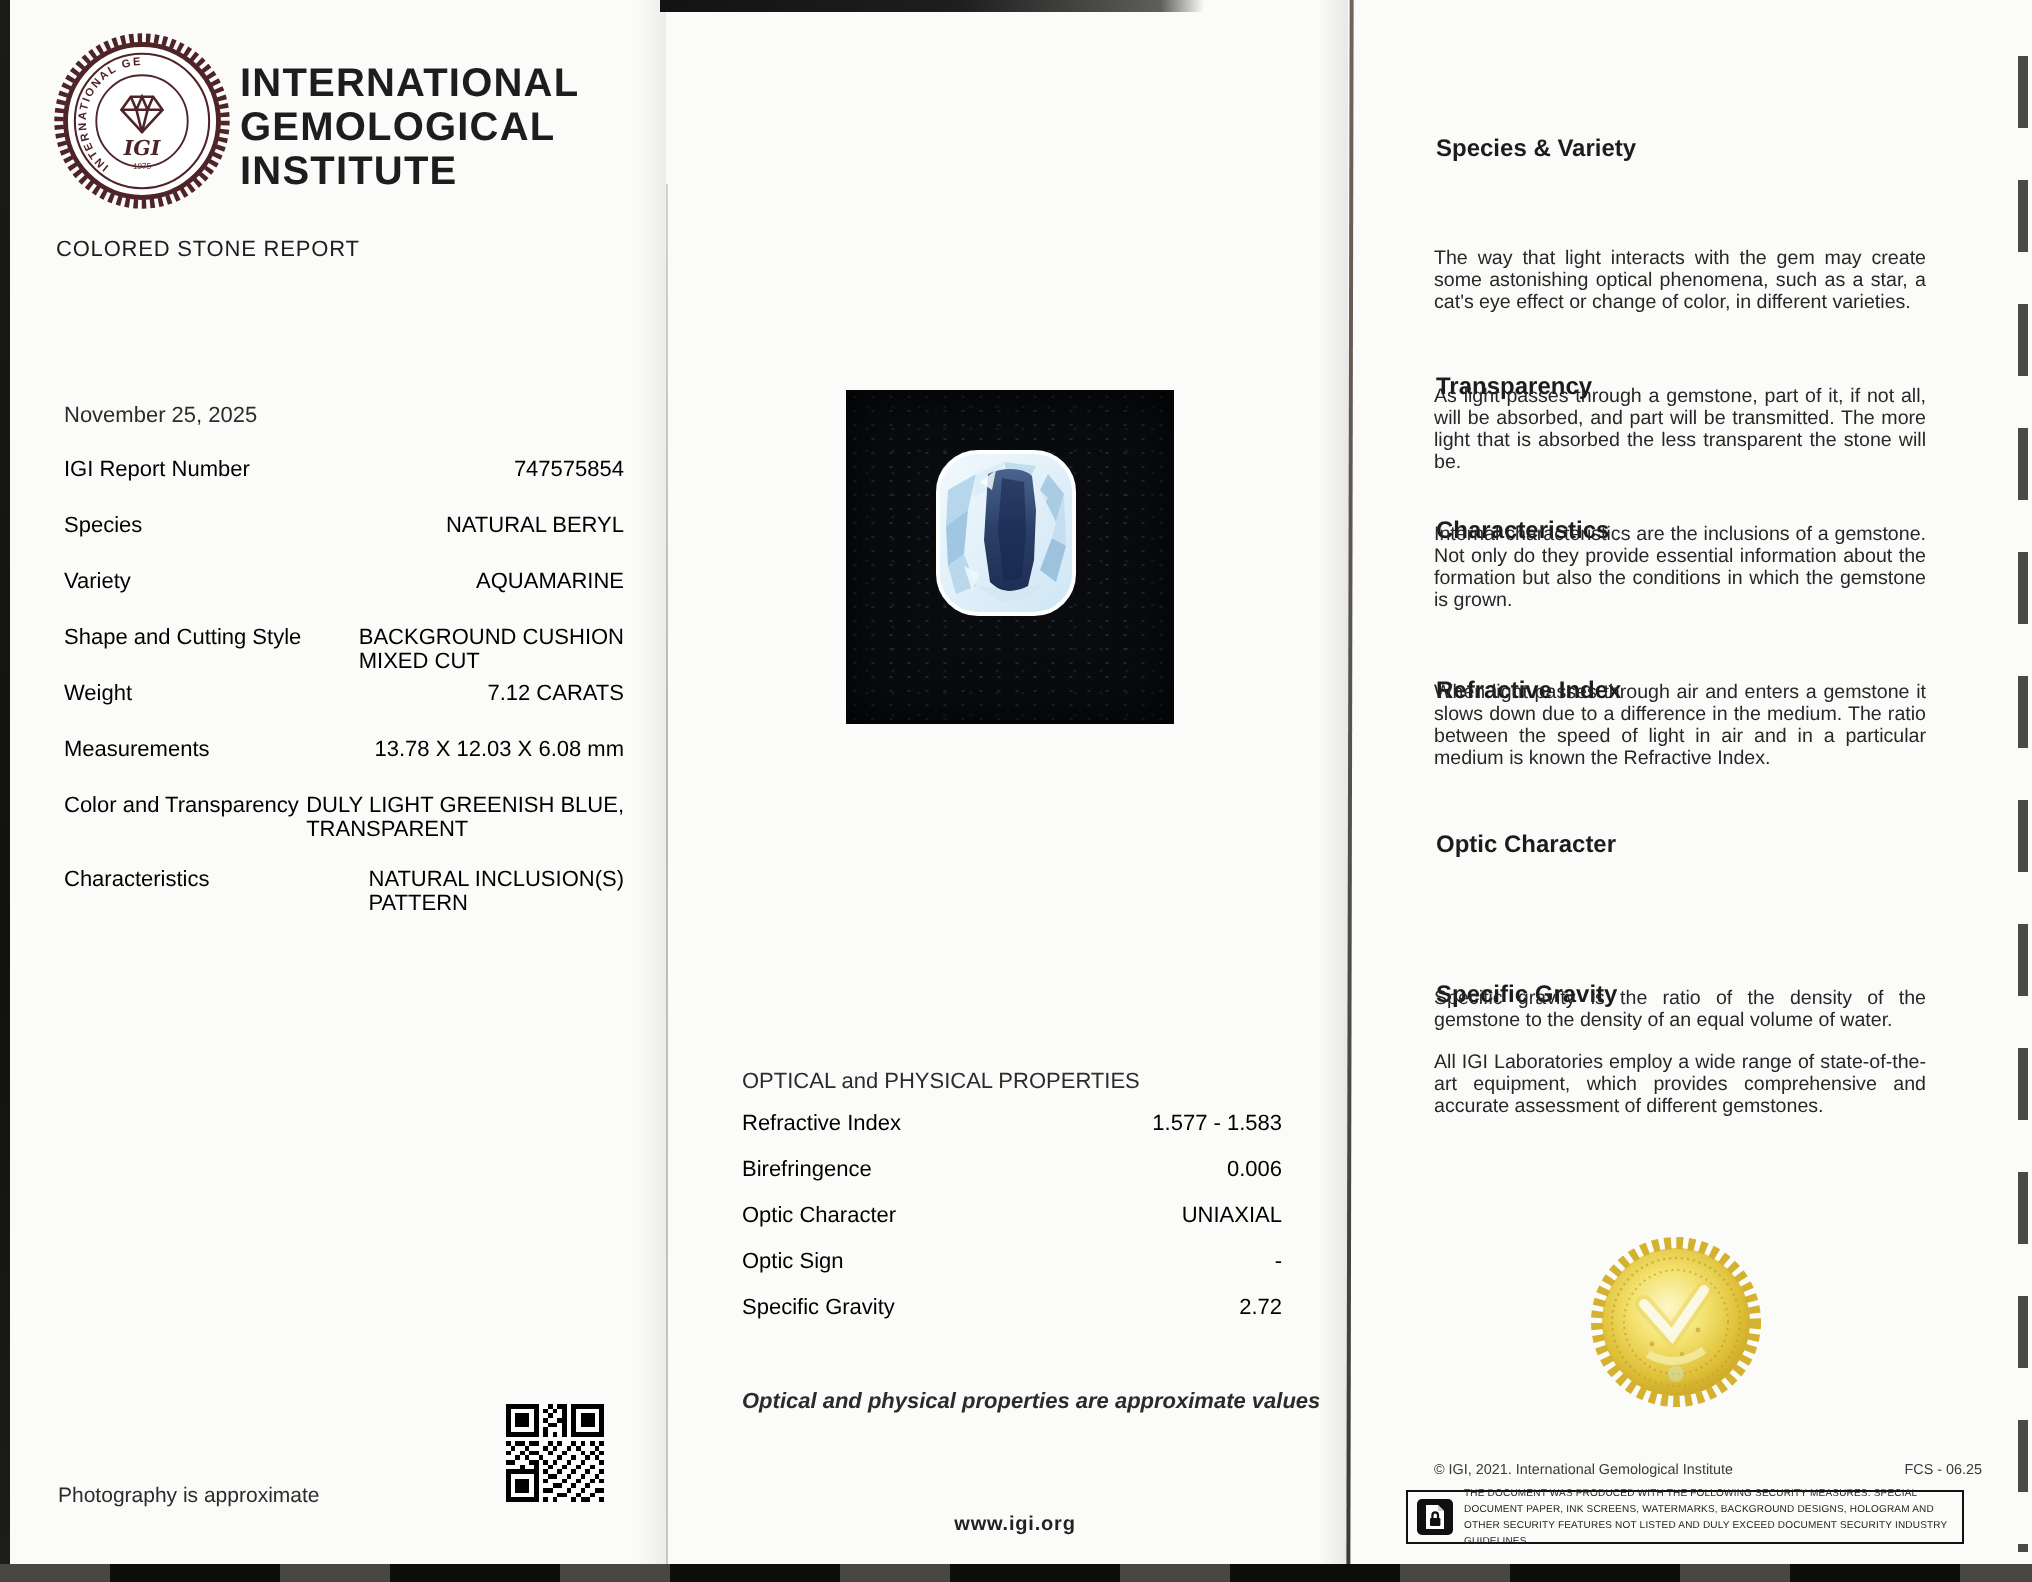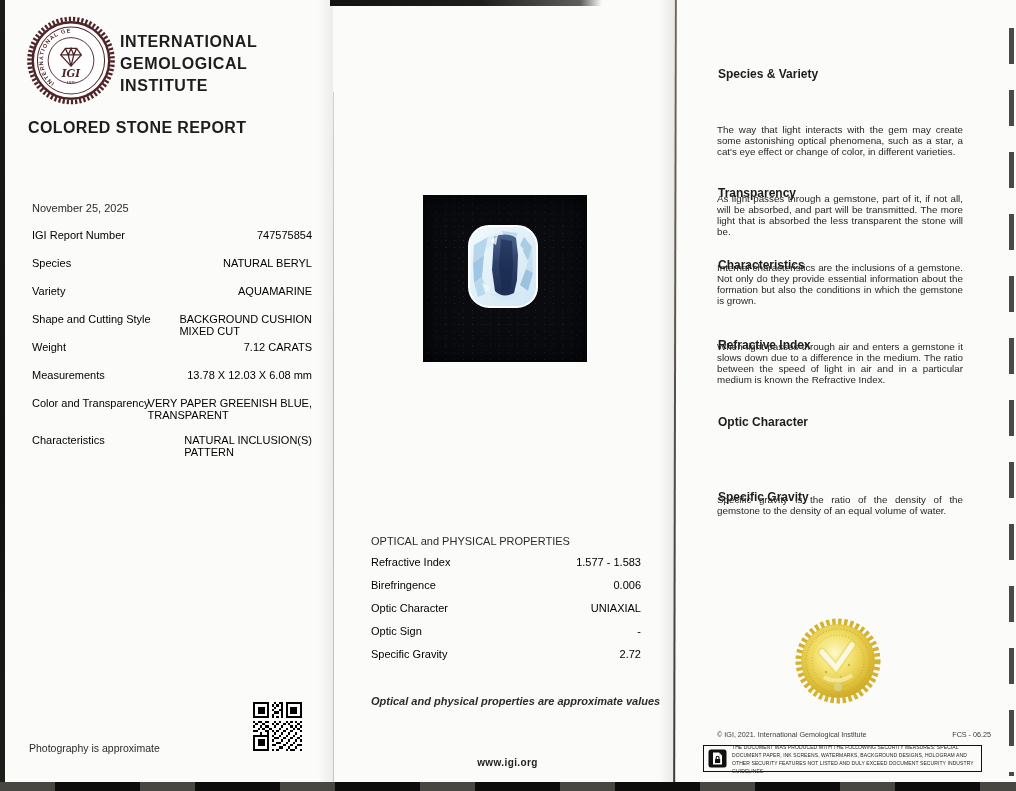--- a/index.html
+++ b/index.html
@@ -24,23 +24,23 @@
   .fold-left-shade { position:absolute; left:318px; top:0; width:15px; height:100%;
     background:linear-gradient(90deg, rgba(0,0,0,0), rgba(60,60,55,.08)); }
   .fold-right { position:absolute; left:674px; top:0; width:2px; height:783px;
     background:linear-gradient(180deg,#6e665c,#55504a 50%,#3f3a34); transform:rotate(.12deg); }
   .fold-right-shade { position:absolute; left:659px; top:0; width:15px; height:100%;
     background:linear-gradient(90deg, rgba(0,0,0,0), rgba(70,65,58,.10)); }
 
   .txt { color:#2b2b2b; }
 
   
-  .org-title { position:absolute; left:120px; top:31px; font-size:16px; font-weight:bold; color:#1d1d1d;
+  .org-title { position:absolute; left:120px; top:31px; font-size:20px; font-weight:bold; color:#1d1d1d;
     line-height:22px; letter-spacing:.6px; }
-  .report-title { position:absolute; left:28px; top:119px; font-size:16px; font-weight:bold; color:#1d1d1d; letter-spacing:.4px; }
+  .report-title { position:absolute; left:28px; top:119px; font-size:11px; font-weight:normal; color:#1d1d1d; letter-spacing:.4px; }
   .logo-box { position:absolute; left:24px; top:12px; width:94px; height:97px; }
 
   
   .date { position:absolute; left:32px; top:202px; font-size:11px; }
   .frow { position:absolute; left:32px; width:280px; font-size:11px; }
   .frow .lab { position:absolute; left:0; top:0; white-space:nowrap; }
   .frow .val { position:absolute; right:0; top:0; text-align:left; line-height:12px; white-space:nowrap; }
   .frow .val span { display:block; }
 
   .photo-note { position:absolute; left:29px; top:742px; font-size:10.5px; }
@@ -150,21 +150,21 @@
   <div class="frow" style="top:369px">
     <span class="lab">Measurements</span>
     <span class="val">
         <span>13.78 X 12.03 X 6.08 mm</span>
         <span></span>
       </span>
   </div>
   <div class="frow" style="top:397px">
     <span class="lab">Color and Transparency</span>
     <span class="val">
-        <span>VERY PAPER GREENISH BLUE,</span>
+        <span>DULY LIGHT GREENISH BLUE,</span>
         <span>TRANSPARENT</span>
       </span>
   </div>
   <div class="frow" style="top:434px">
     <span class="lab">Characteristics</span>
     <span class="val">
         <span>NATURAL INCLUSION(S)</span>
         <span>PATTERN</span>
       </span>
   </div>
@@ -258,20 +258,21 @@
   <div class="ip" style="top:125px">The way that light interacts with the gem may create some astonishing optical phenomena, such as a star, a cat's eye effect or change of color, in different varieties.</div>
   <div class="ih" style="top:166px">Transparency</div>
   <div class="ip" style="top:194px">As light passes through a gemstone, part of it, if not all, will be absorbed, and part will be transmitted. The more light that is absorbed the less transparent the stone will be.</div>
   <div class="ih" style="top:238px">Characteristics</div>
   <div class="ip" style="top:263px">Internal characteristics are the inclusions of a gemstone. Not only do they provide essential information about the formation but also the conditions in which the gemstone is grown.</div>
   <div class="ih" style="top:318px">Refractive Index</div>
   <div class="ip" style="top:342px">When light passes through air and enters a gemstone it slows down due to a difference in the medium. The ratio between the speed of light in air and in a particular medium is known the Refractive Index.</div>
   <div class="ih" style="top:395px">Optic Character</div>
   <div class="ih" style="top:470px">Specific Gravity</div>
   <div class="ip" style="top:495px">Specific gravity is the ratio of the density of the gemstone to the density of an equal volume of water.</div>
+  <div class="ip" style="top:527px">All IGI Laboratories employ a wide range of state-of-the-art equipment, which provides comprehensive and accurate assessment of different gemstones.</div>
 
   <div class="seal">
     <svg viewBox="0 0 90 88" width="90" height="88">
       <defs>
         <radialGradient id="sealG" cx="0.45" cy="0.4" r="0.65">
           <stop offset="0" stop-color="#fdf8c8"></stop>
             <stop offset="0.4" stop-color="#f3e065"></stop>
           <stop offset="0.75" stop-color="#ddbc2e"></stop>
             <stop offset="1" stop-color="#c49d18"></stop>
         </radialGradient>

